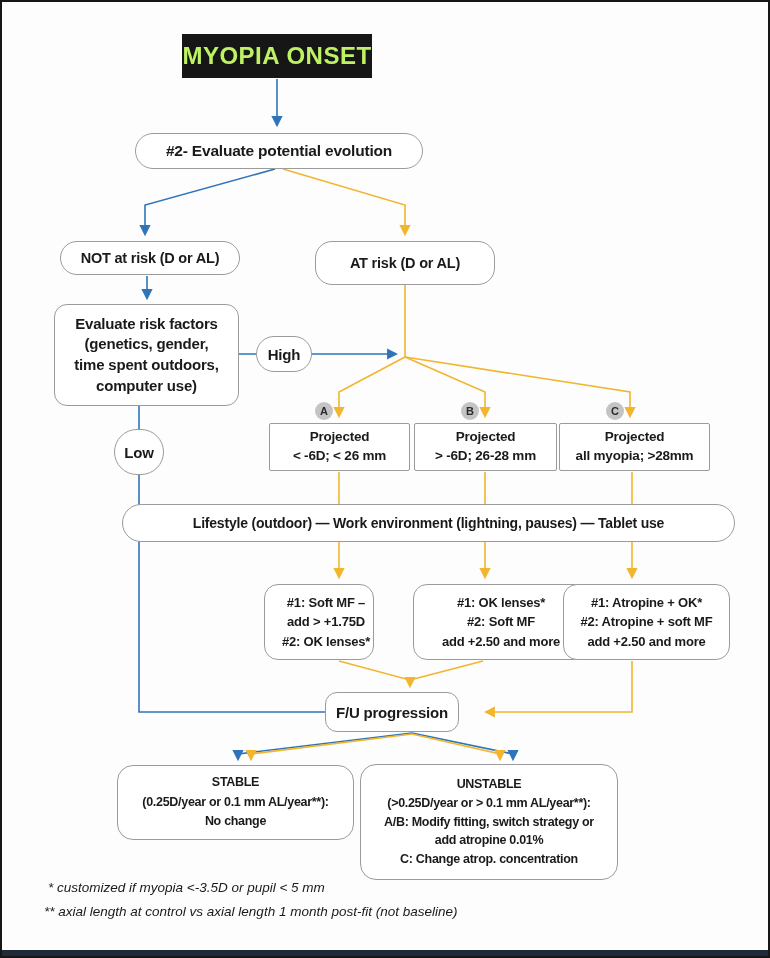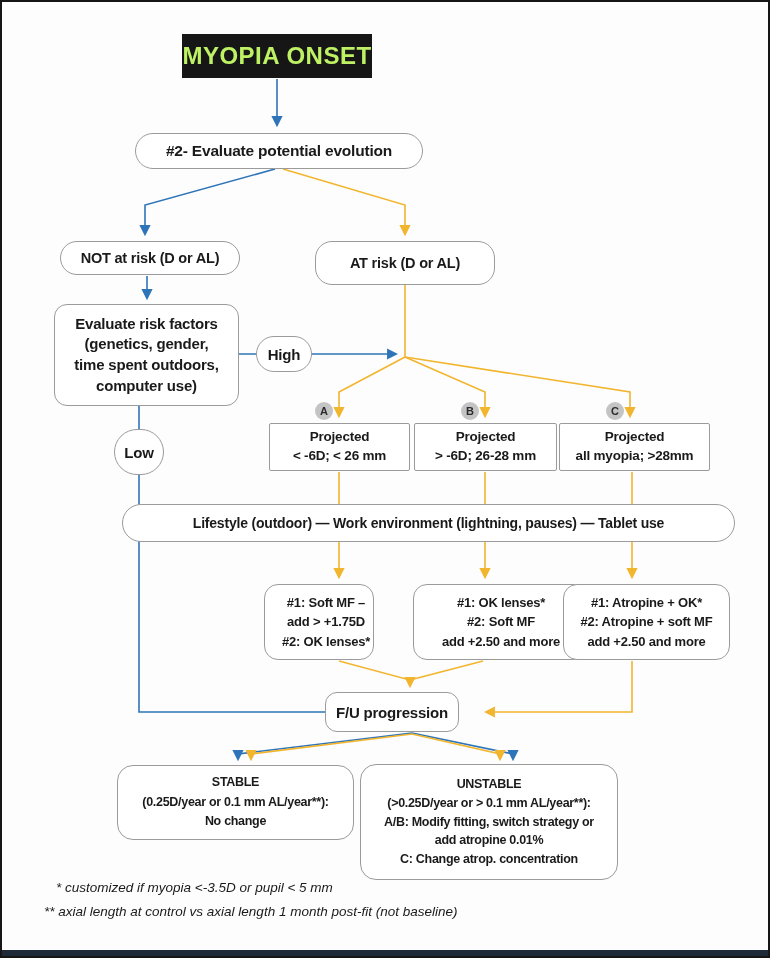--- a/index.html
+++ b/index.html
@@ -77,21 +77,21 @@
   .n-treat      { top:582px; height:76px; border-radius:14px; font-size:13px; line-height:1.5; }
   .n-treat-a    { left:262px; width:110px;padding-left:14px; }
   .n-treat-b    { left:411px; width:176px; }
   .n-treat-c    { left:561px; width:167px; }
   .n-fu         { left:323px; top:690px; width:134px; height:40px; border-radius:12px; font-size:15px; }
   .n-stable     { left:115px; top:763px; width:237px; height:75px;  border-radius:16px; font-size:12.5px; line-height:1.55; letter-spacing:-0.3px; }
   .n-unstable   { left:358px; top:762px; width:258px; height:116px; border-radius:16px; font-size:12.5px; line-height:1.5; letter-spacing:-0.3px; }
   .b-a { left:313px; top:400px; }
   .b-b { left:459px; top:400px; }
   .b-c { left:604px; top:400px; }
-  .fn-1 { left:46px; top:878px;margin-left:8px; }
+  .fn-1 { left:46px; top:878px; }
   .fn-2 { left:42px; top:902px; }
 </style>
 </head>
 <body>
 
 <div id="canvas">
 
   <svg id="edges" width="770" height="958" viewBox="0 0 770 958">
     <defs>
       <marker id="arrB" viewBox="0 0 10 10" refX="8" refY="5" markerWidth="7" markerHeight="7" orient="auto-start-reverse">

